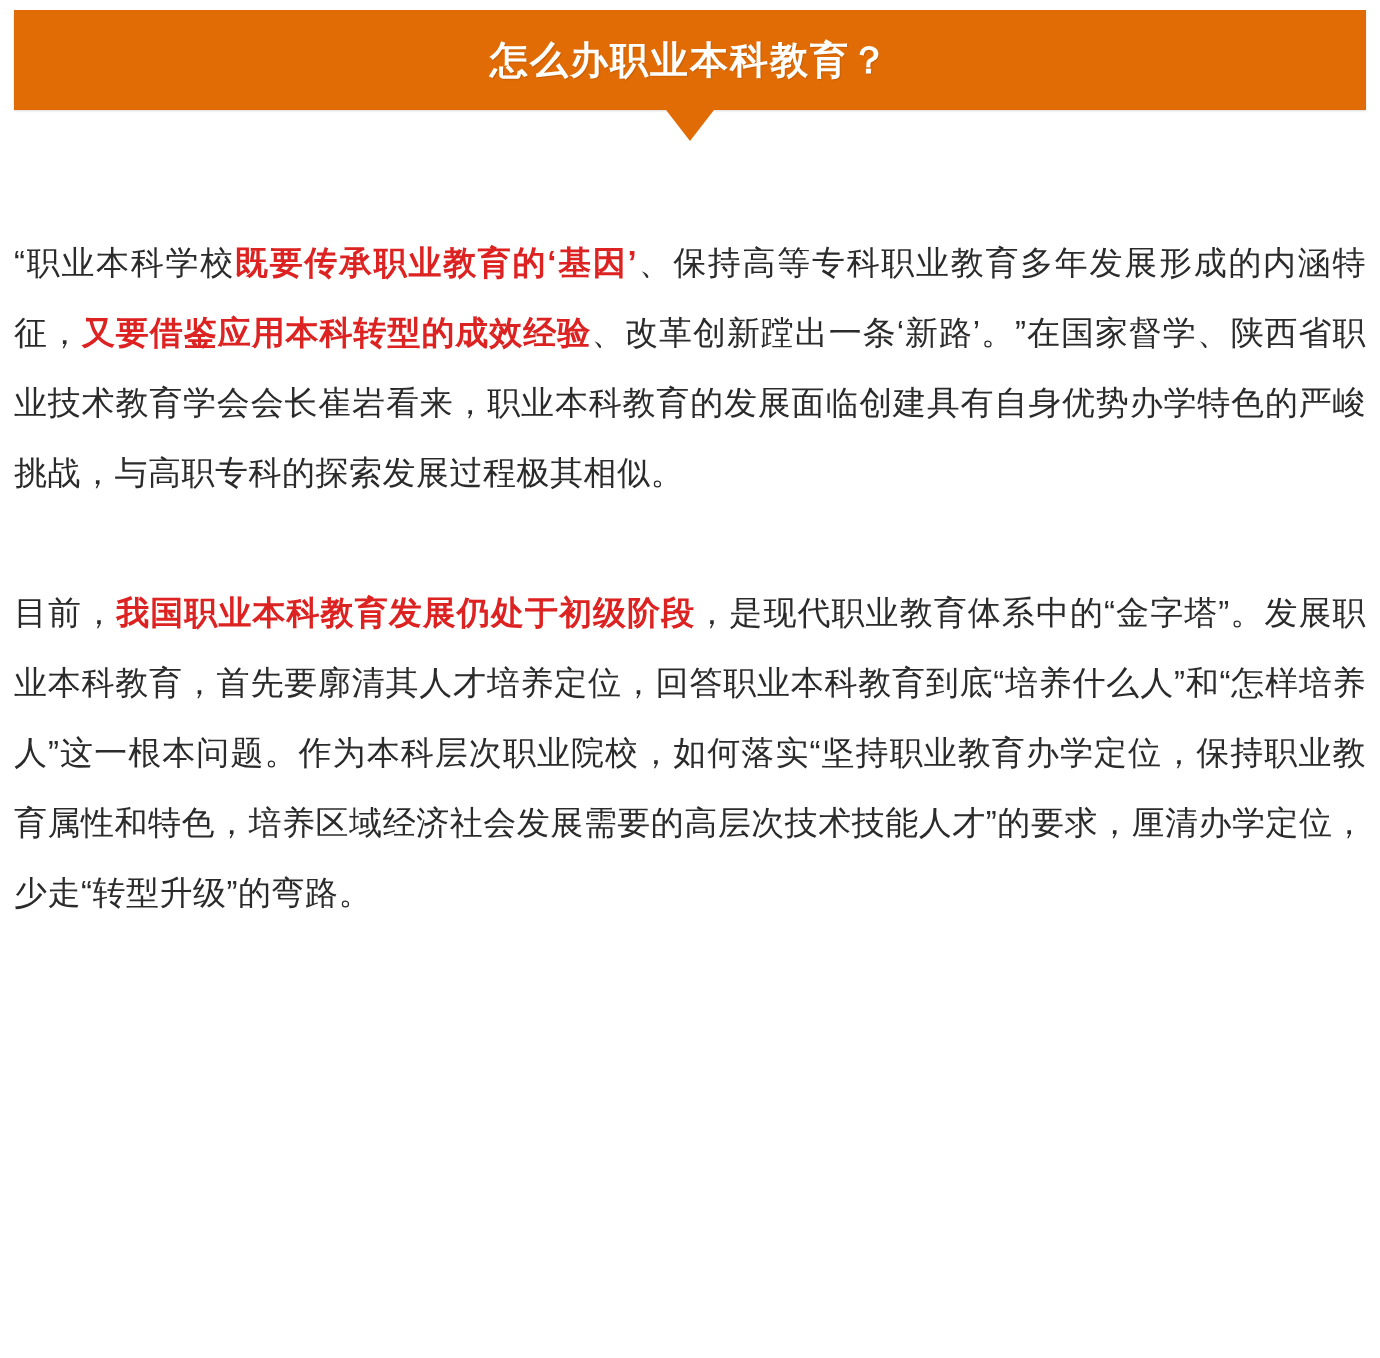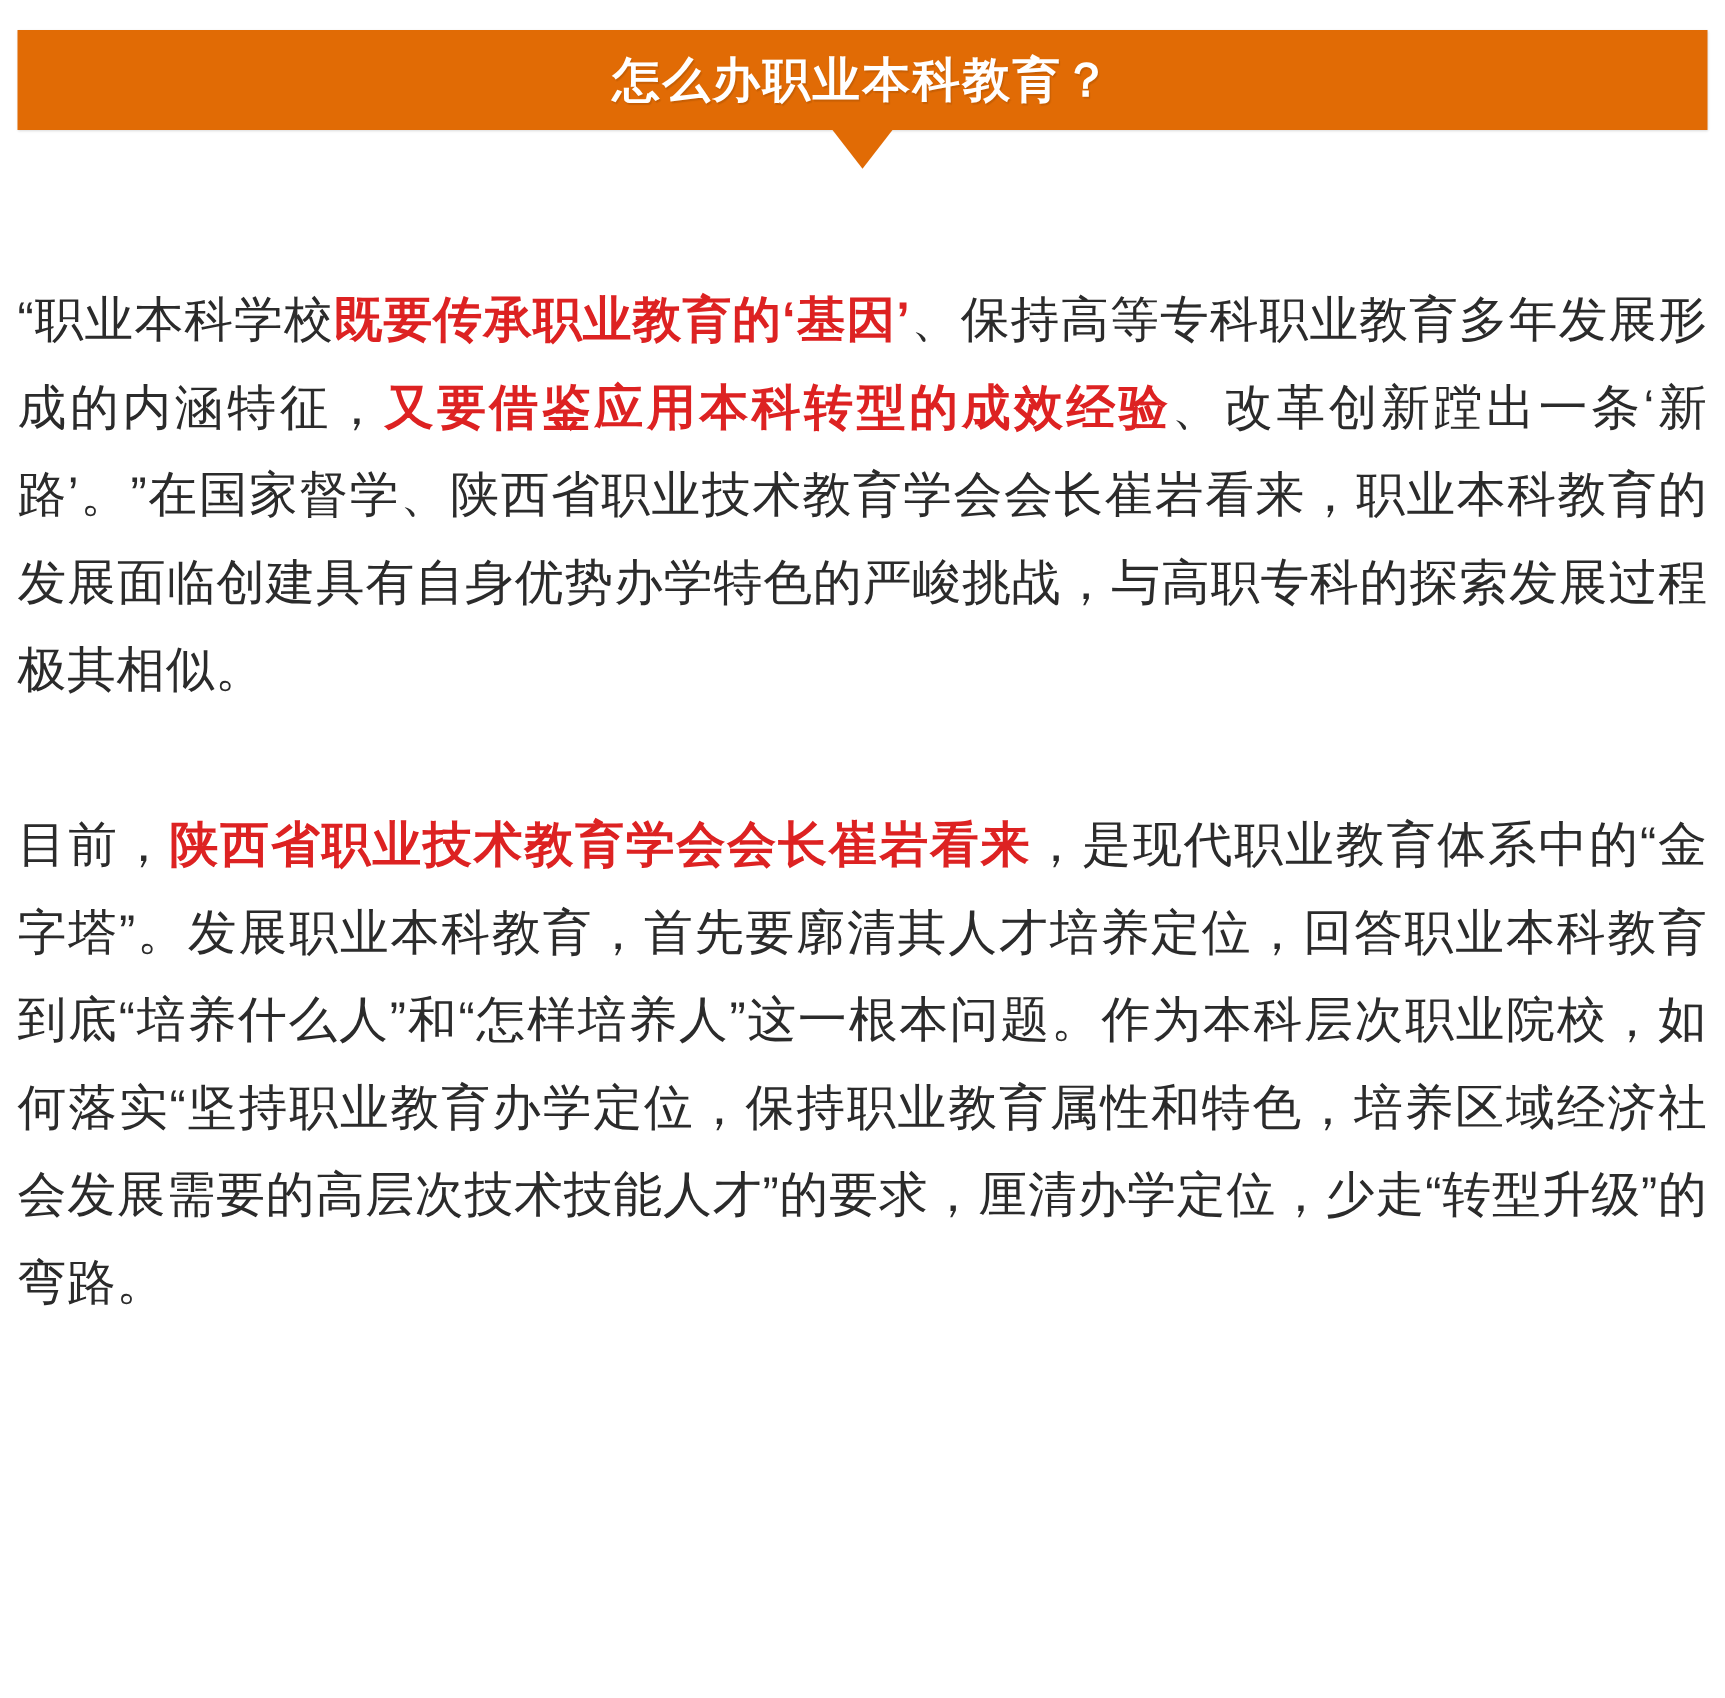--- a/index.html
+++ b/index.html
@@ -12,22 +12,22 @@
     margin: 0;
     padding: 0;
     background: #ffffff;
   }
   body {
     width: 1380px;
     font-family: "Liberation Sans", "DejaVu Sans", sans-serif;
   }
   .banner {
     position: relative;
-    margin: 24px 14px 0 14px;
-    height: 80px;
+    margin: 10px 14px 0 14px;
+    height: 100px;
     background: var(--banner);
     display: flex;
     align-items: center;
     justify-content: center;
     box-shadow: 0 1px 2px rgba(0,0,0,0.15);
   }
   .banner-title {
     margin: 0;
     color: var(--banner-text);
     font-size: 38px;
@@ -44,21 +44,21 @@
     height: 0;
     border-left: 24px solid transparent;
     border-right: 24px solid transparent;
     border-top: 31px solid var(--banner);
   }
   .article {
     margin: 118px 14px 0 14px;
   }
   .article p {
     margin: 0 0 70px 0;
-    font-size: 39px;
+    font-size: 33px;
     line-height: 70px;
     color: var(--text);
     letter-spacing: 0.5px;
     word-break: break-all;
     overflow-wrap: anywhere;
     text-align: justify;
   }
   .article p:last-child {
     margin-bottom: 26px;
   }
@@ -70,14 +70,14 @@
 </head>
 <body style="background: rgb(255, 255, 255);">
 
 <header class="banner">
   <h1 class="banner-title">怎么办职业本科教育？</h1>
   <div class="banner-pointer"></div>
 </header>
 
 <main class="article">
     <p><span class="normal">“职业本科学校</span><span class="hl">既要传承职业教育的‘基因’</span><span class="normal">、保持高等专科职业教育多年发展形成的内涵特征，</span><span class="hl">又要借鉴应用本科转型的成效经验</span><span class="normal">、改革创新蹚出一条‘新路’。”在国家督学、陕西省职业技术教育学会会长崔岩看来，职业本科教育的发展面临创建具有自身优势办学特色的严峻挑战，与高职专科的探索发展过程极其相似。</span></p>
-    <p><span class="normal">目前，</span><span class="hl">陕西省职业技术教育学会会长崔岩看来</span><span class="normal">，是现代职业教育体系中的“金字塔”。发展职业本科教育，首先要廓清其人才培养定位，回答职业本科教育到底“培养什么人”和“怎样培养人”这一根本问题。作为本科层次职业院校，如何落实“坚持职业教育办学定位，保持职业教育属性和特色，培养区域经济社会发展需要的高层次技术技能人才”的要求，厘清办学定位，少走“转型升级”的弯路。</span></p>
+    <p><span class="normal">目前，</span><span class="hl">我国职业本科教育发展仍处于初级阶段</span><span class="normal">，是现代职业教育体系中的“金字塔”。发展职业本科教育，首先要廓清其人才培养定位，回答职业本科教育到底“培养什么人”和“怎样培养人”这一根本问题。作为本科层次职业院校，如何落实“坚持职业教育办学定位，保持职业教育属性和特色，培养区域经济社会发展需要的高层次技术技能人才”的要求，厘清办学定位，少走“转型升级”的弯路。</span></p>
   </main>
 
 </body></html>

